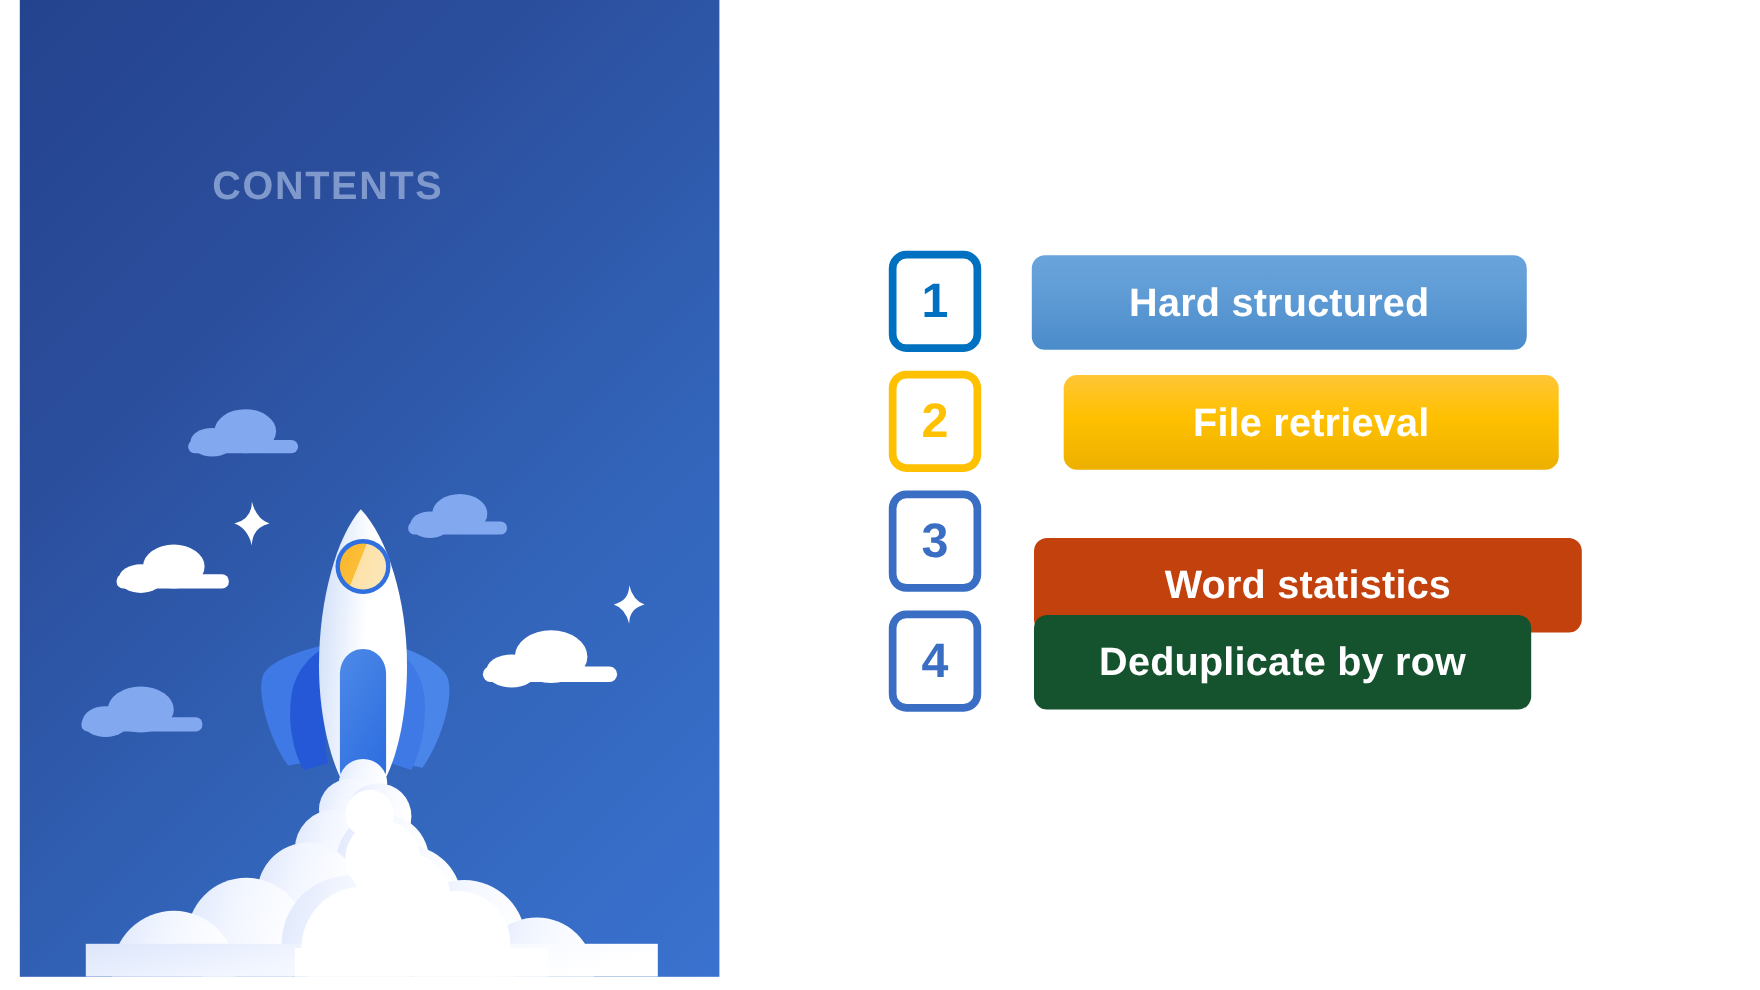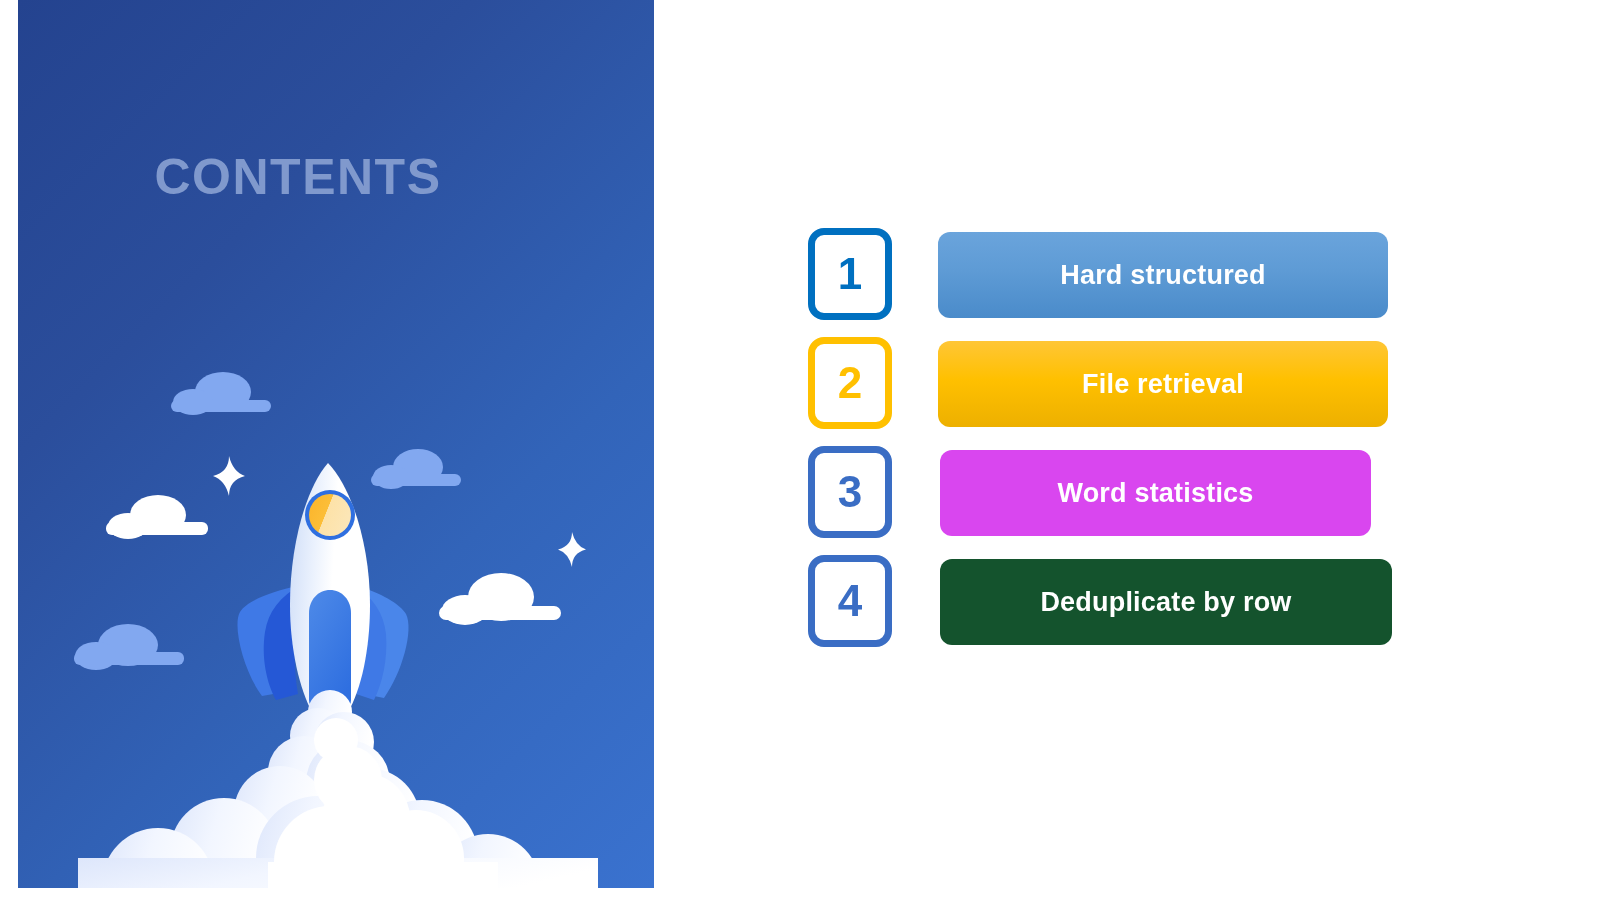--- a/index.html
+++ b/index.html
@@ -39,21 +39,21 @@
     width: 636px;
     height: 888px;
     display: block;
   }
   #contents-title {
     position: absolute;
     left: 0;
     top: 148px;
     width: 560px;
     text-align: center;
-    font-size: 50px;
+    font-size: 36px;
     font-weight: bold;
     letter-spacing: 1.5px;
     color: #8099cd;
     font-family: "Liberation Sans", sans-serif;
     z-index: 5;
     user-select: none;
   }
 
   
   #agenda {
@@ -92,40 +92,40 @@
     position: absolute;
     left: 130px;
     top: 4px;
     width: 450px;
     height: 86px;
     border-radius: 12px;
     display: flex;
     align-items: center;
     justify-content: center;
     color: #ffffff;
-    font-size: 27px;
+    font-size: 36px;
     font-weight: bold;
     font-family: "Liberation Sans", sans-serif;
     letter-spacing: 0.2px;
   }
 
   
   #row-1 { top: 0px; }
   #row-2 { top: 109px; }
   #row-3 { top: 218px; }
   #row-4 { top: 327px; }
 
   #row-1 .num-box { border-color: #0070c0; color: #0070c0; }
   #row-2 .num-box { border-color: #ffc000; color: #ffc000; }
   #row-3 .num-box { border-color: #3a6dc4; color: #3a6dc4; }
   #row-4 .num-box { border-color: #3a6dc4; color: #3a6dc4; }
 
   #row-1 .bar { background: linear-gradient(180deg, #6aa4dc 0%, #5e9bd5 45%, #4a8bca 100%); }
-  #row-2 .bar { background: linear-gradient(180deg, #ffc636 0%, #ffc000 45%, #edb000 100%); }
-  #row-3 .bar { background: #d946ef; left: 132px; width: 431px; }
+  #row-2 .bar { background: linear-gradient(180deg, #ffc636 0%, #ffc000 45%, #edb000 100%); margin-left: 29px; }
+  #row-3 .bar { background: #c2410c; left: 132px; width: 498px; margin-top: 39px; }
   #row-4 .bar { background: #14532d; left: 132px; width: 452px; }
 </style>
 </head>
 <body>
 
 <div id="slide">
 
   <div id="left-panel">
 
     <svg viewBox="0 0 636 888" xmlns="http://www.w3.org/2000/svg">

